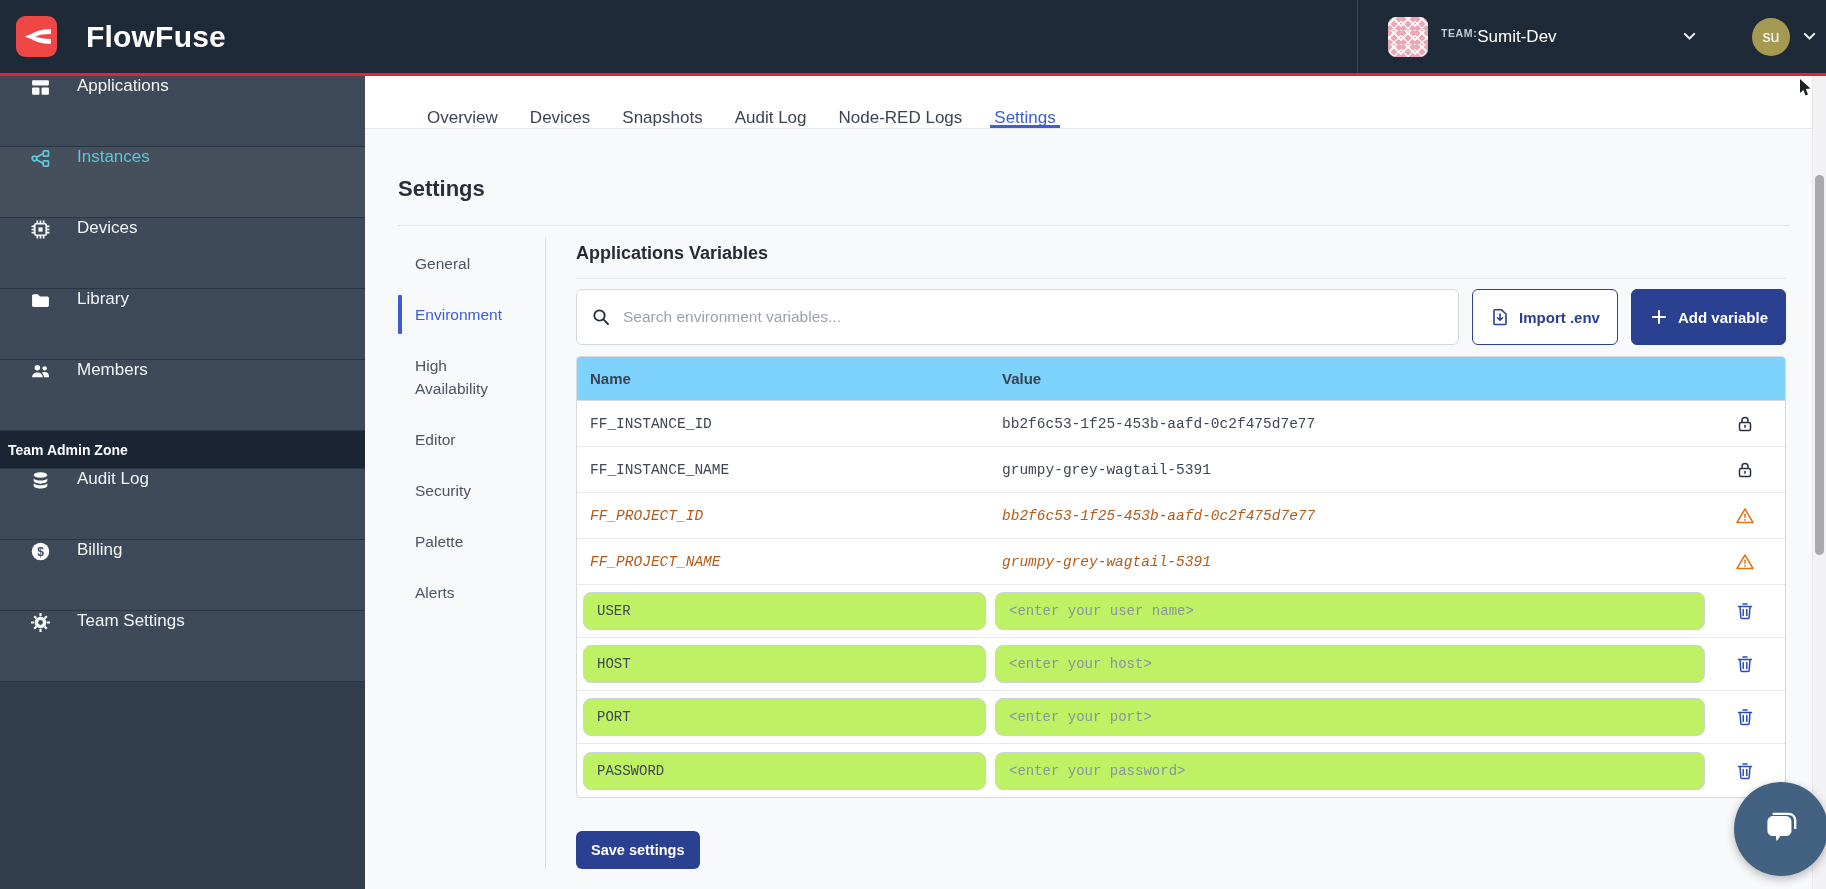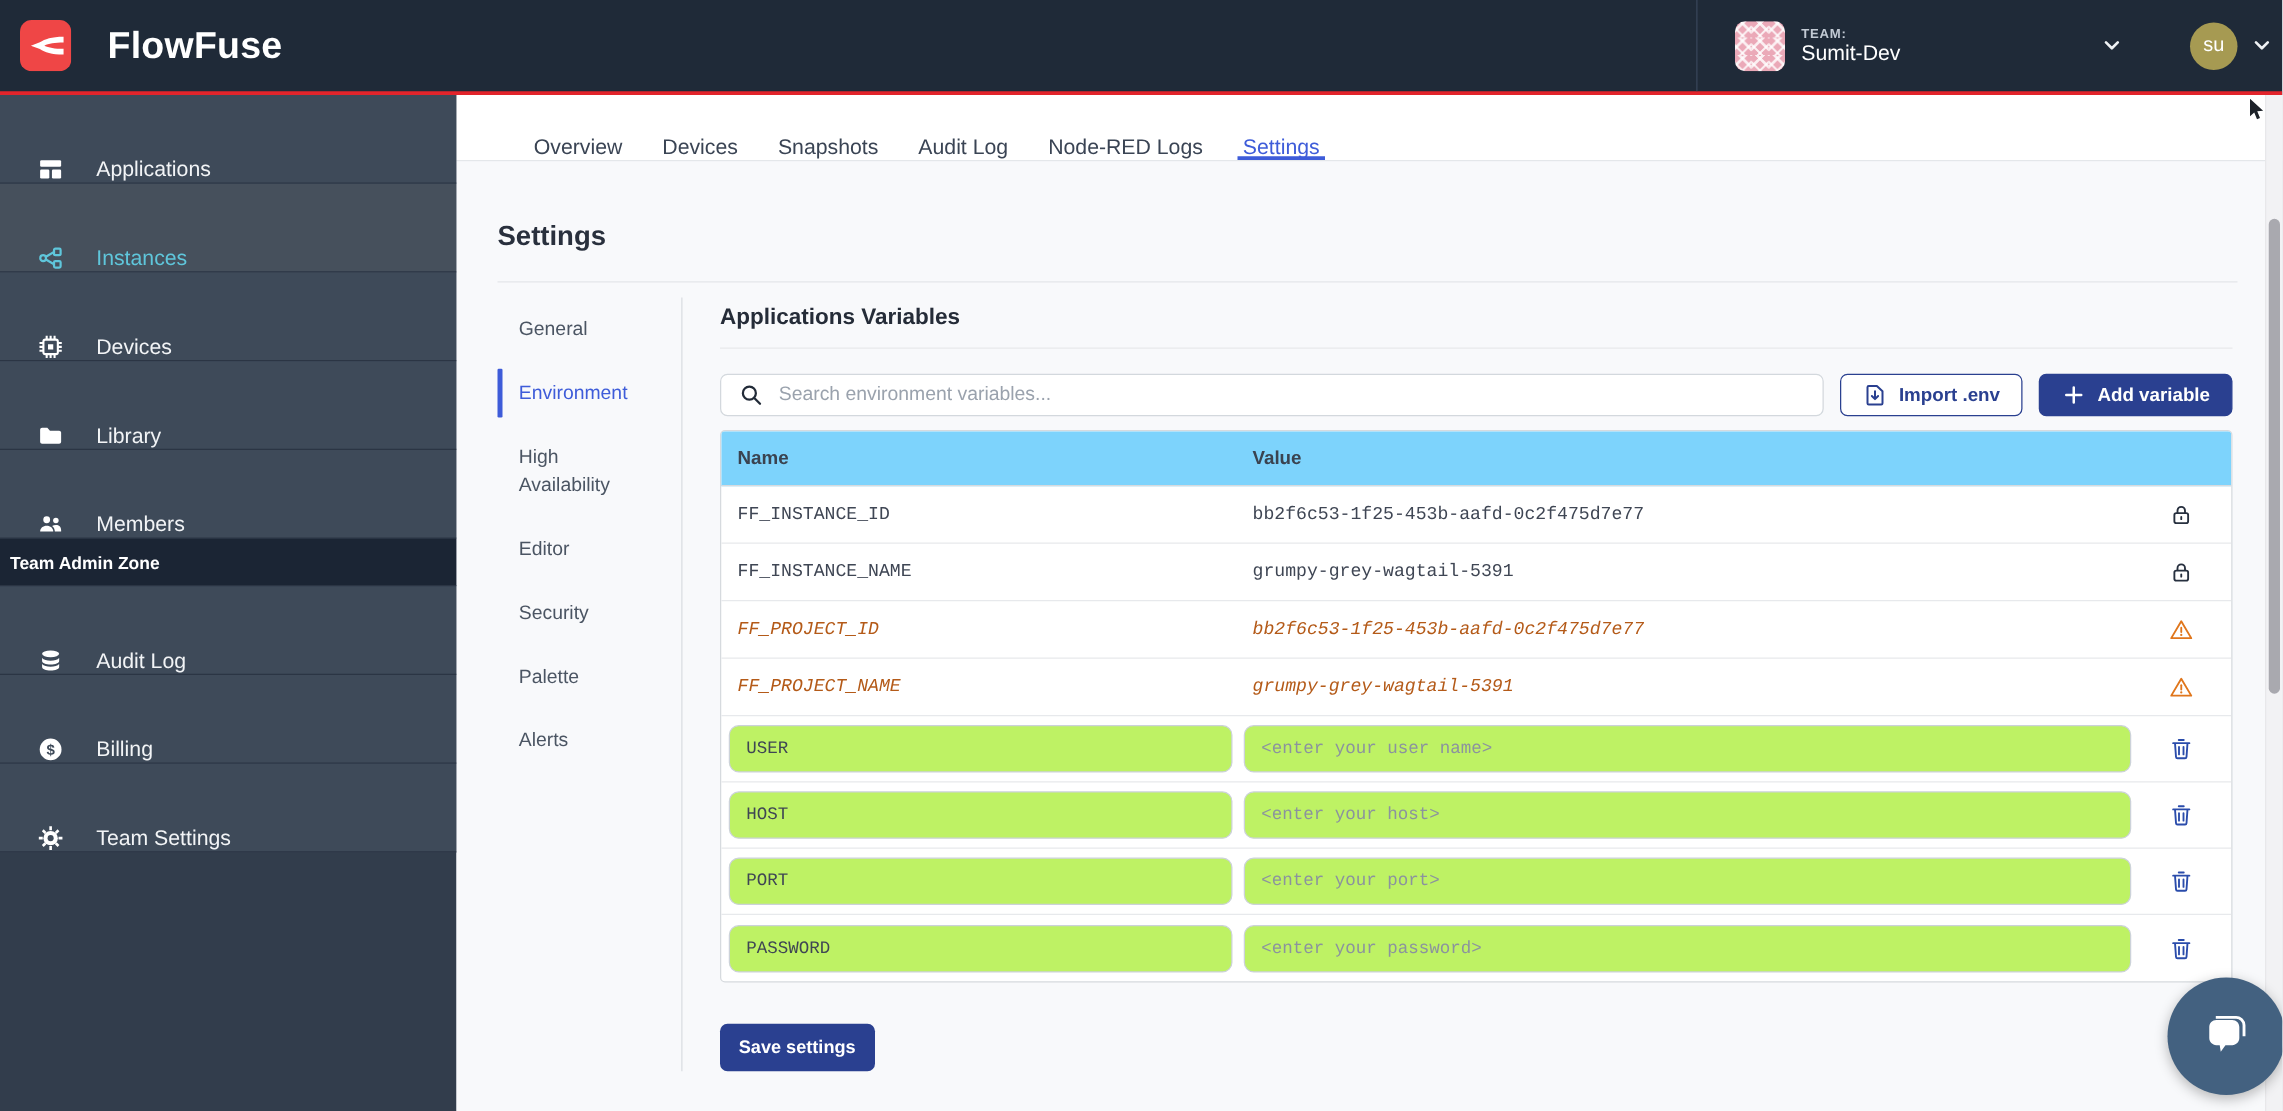--- a/index.html
+++ b/index.html
@@ -24,34 +24,34 @@
   .brand-logo{width:41px;height:41px;display:block}
   .brand-name{font-size:30px;font-weight:bold;color:#fff;letter-spacing:.2px}
   .topbar-right{margin-left:auto;display:flex;align-items:center;height:100%}
   .header-divider{width:1px;height:100%;background:#39455a}
   .team-select{width:358px;height:100%;display:flex;align-items:center;gap:13px;
     padding:0 16px 0 30px;cursor:pointer}
   .team-avatar{width:40px;height:40px;border-radius:8px;background:var(--team-avatar-bg);
     background-image:repeating-linear-gradient(45deg,rgba(255,255,255,0) 0 5px,rgba(255,255,255,.8) 5px 7px),
       repeating-linear-gradient(-45deg,rgba(255,255,255,0) 0 5px,rgba(255,255,255,.8) 5px 7px);
     background-size:14px 14px, 14px 14px;background-position:center}
-  .team-texts{display:flex;flex-direction:column;line-height:1.15}
+  .team-texts{display:flex;flex-direction:row;line-height:1.15}
   .team-label{font-size:10.5px;font-weight:600;letter-spacing:.6px;color:#c2cad4}
   .team-name{font-size:17px;color:#fff}
   .team-chevron{margin-left:auto;color:#eef1f4}
   .user-menu{display:flex;align-items:center;gap:9px;height:100%;padding-right:6px;cursor:pointer}
   .user-avatar{margin-left:36px;width:38px;height:38px;border-radius:50%;background:var(--user-avatar-bg);
     color:#fff;font-size:16px;display:flex;align-items:center;justify-content:center}
   .user-chevron{color:#eef1f4}
   .icon-20{width:20px;height:20px;display:block}
   .icon-21{width:21px;height:21px;display:block}
 
   
   .sidebar{position:absolute;top:76px;left:0;bottom:0;width:365px;background:var(--sidebar-base);z-index:20}
-  .side-item{height:71px;display:flex;align-items:flex-end;gap:26px;padding-left:29px;
+  .side-item{height:71px;display:flex;align-items:flex-start;gap:26px;padding-left:29px;
     background:var(--sidebar-item-bg);border-bottom:1px solid var(--sidebar-sep);
     color:#f2f4f6;font-size:17px;font-weight:500;cursor:pointer}
   .side-item .sicon{width:22px;height:22px;display:flex;align-items:center;justify-content:center;color:#fff}
   .side-item.active{background:var(--sidebar-active-bg);color:var(--sidebar-active-text)}
   .side-item.active .sicon{color:var(--sidebar-active-text)}
   .side-band{height:38px;background:var(--band-bg);display:flex;align-items:center;
     padding-left:8px;font-size:14px;font-weight:bold;color:#fff;border-bottom:1px solid var(--sidebar-sep)}
 
   
   .right-area{position:absolute;top:76px;left:365px;right:0;bottom:0;display:flex;flex-direction:column}
@@ -72,21 +72,21 @@
     color:var(--text-gray);cursor:pointer}
   .subnav-item.active{color:var(--accent-blue)}
   .subnav-item.active::before{content:'';position:absolute;left:0;top:6px;bottom:6px;width:4px;
     background:var(--accent-blue);border-radius:1px}
   .vdivider{width:1px;background:#d9dde2;margin-right:30px}
 
   .env-main{flex:1;padding-right:40px;min-width:0}
   .env-heading{margin-top:4px;font-size:18px;line-height:22px;font-weight:bold;color:#252c38}
   .h2-rule{height:1px;background:var(--line);margin-top:14px}
 
-  .controls{display:flex;gap:13px;margin-top:20px;height:34px}
+  .controls{display:flex;gap:13px;margin-top:10px;height:56px}
   .searchbox{flex:1;display:flex;align-items:center;gap:12px;padding:0 14px;background:#fff;
     border:1px solid #d3d8dd;border-radius:6px}
   .searchbox input{flex:1;border:none;outline:none;font-size:15.5px;color:var(--text-mid);
     font-family:"Liberation Sans",sans-serif;background:transparent}
   .searchbox input::placeholder{color:#9aa2ad}
   .btn{display:flex;align-items:center;gap:9px;padding:0 17px;border-radius:6px;
     font-size:15px;font-weight:bold;cursor:pointer;white-space:nowrap}
   .btn-outline{background:#fff;border:1.5px solid var(--button-navy);color:var(--button-navy)}
   .btn-solid{background:var(--button-navy);border:1.5px solid var(--button-navy);color:#fff}
 

